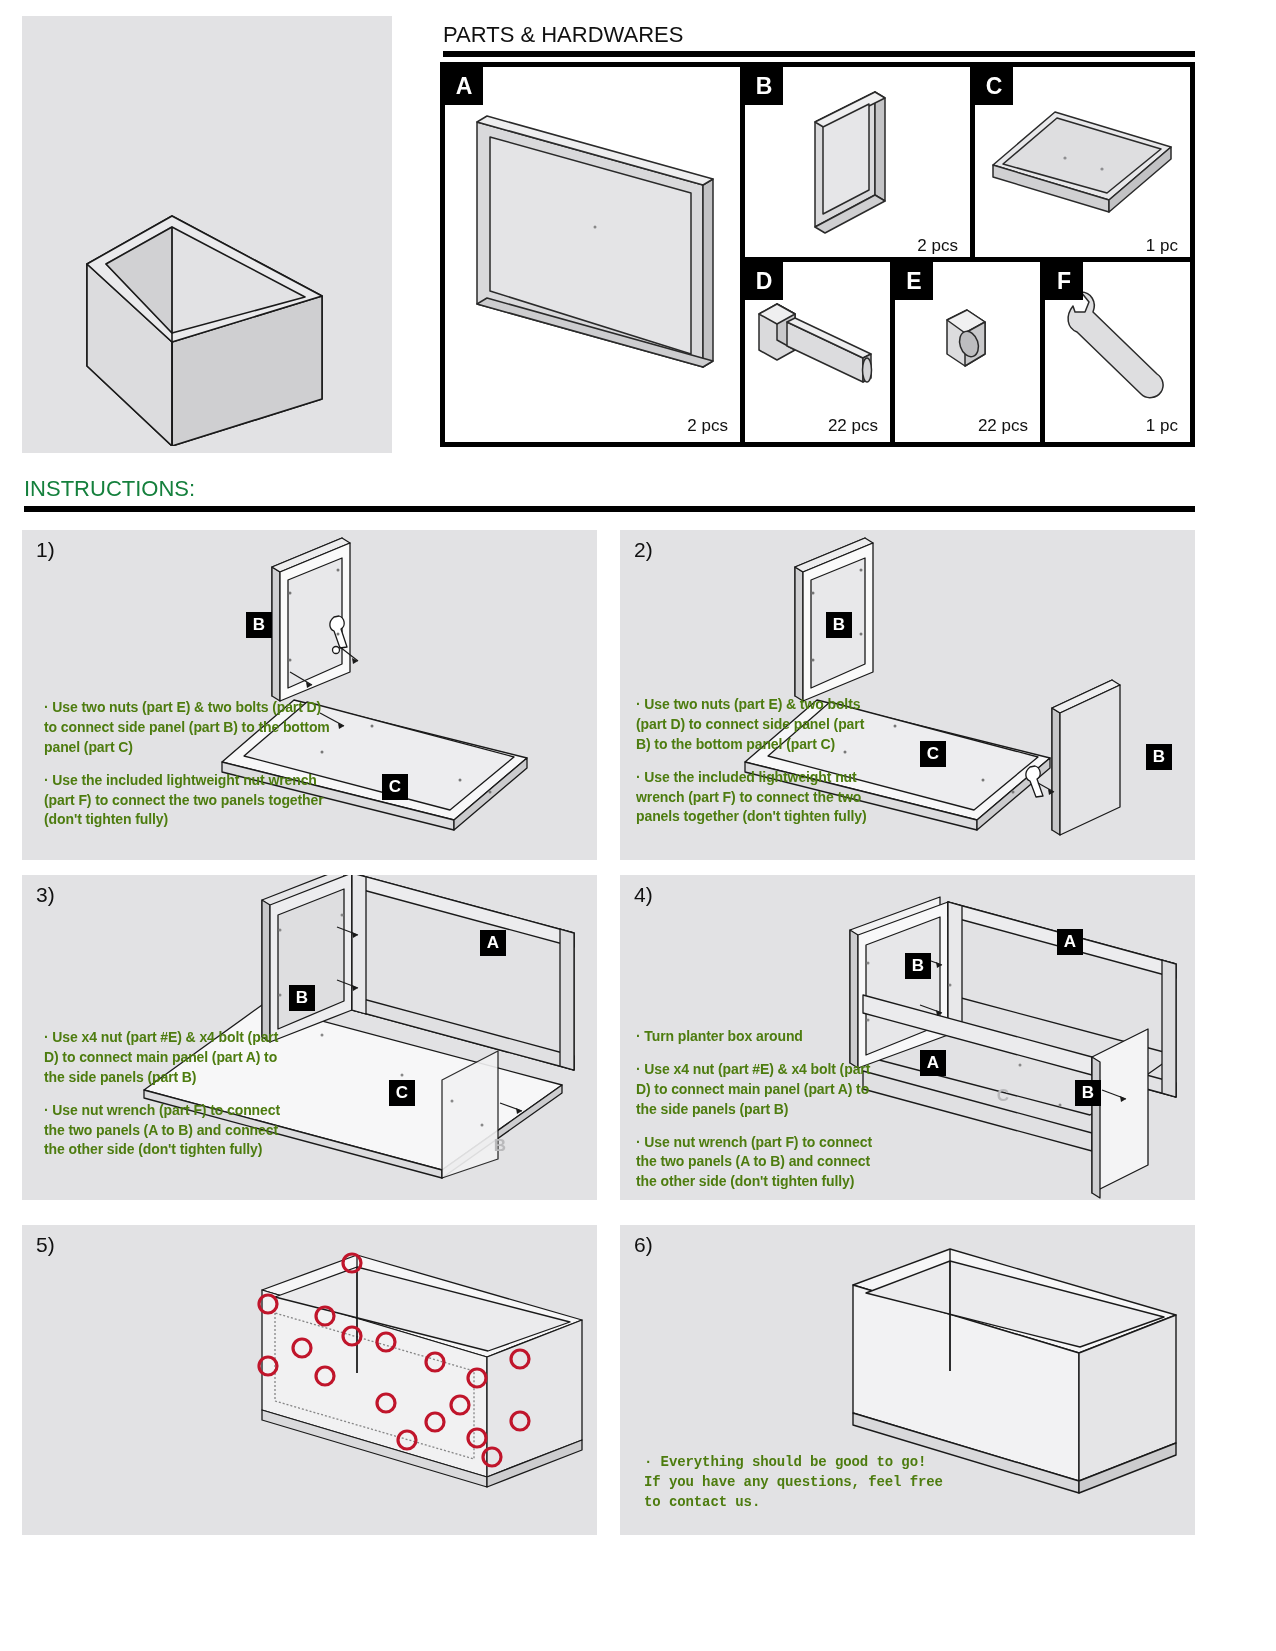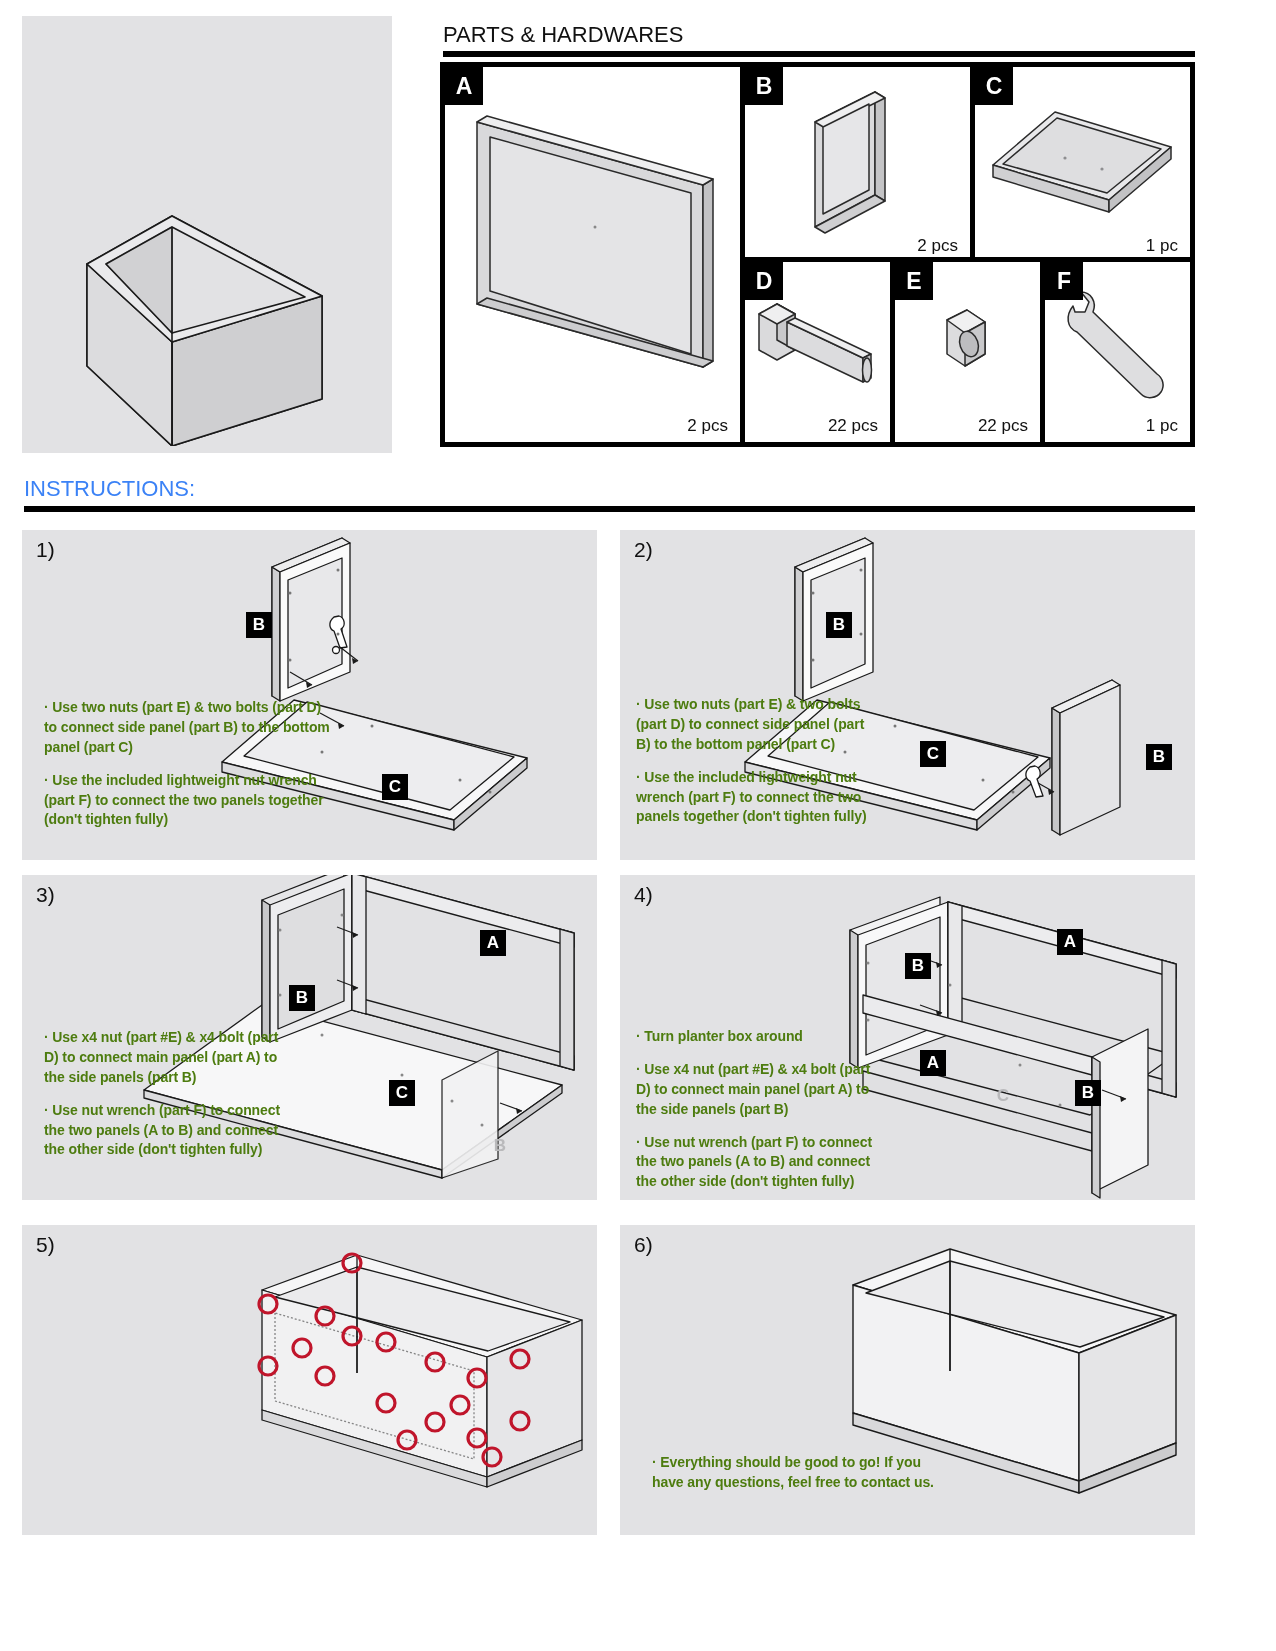--- a/index.html
+++ b/index.html
@@ -55,21 +55,21 @@
   }
   .qty {
     position: absolute; right: 12px; bottom: 6px;
     font-size: 17px; font-weight: 400; color: #111; z-index: 3;
   }
   .vline { position: absolute; background: #000; }
 
   
   .instr-header {
     position: absolute; left: 24px; top: 476px;
-    font-size: 22px; font-weight: 400; color: #3b82f6;
+    font-size: 22px; font-weight: 400; color: #15803d;
   }
   .instr-rule {
     position: absolute; left: 24px; top: 506px; width: 1171px; height: 6px; background: #000;
   }
 
   .step {
     position: absolute; background: #e2e2e4;
   }
   .step-num {
     position: absolute; left: 14px; top: 8px;
@@ -480,16 +480,16 @@
         <polygon points="233,60 233,188 459,256 459,128" fill="#f2f2f3"></polygon>
         <polygon points="459,128 556,90 556,218 459,256" fill="#e5e5e7"></polygon>
         <polygon points="233,188 459,256 459,268 233,200" fill="#d9d9db"></polygon>
         <polygon points="459,256 556,218 556,230 459,268" fill="#ccccce"></polygon>
         <polygon points="246,68 330,36 544,92 460,122" fill="#ebebed"></polygon>
         <line x1="330" y1="24" x2="330" y2="146"></line>
         <line x1="330" y1="146" x2="330" y2="36"></line>
       </g>
     </svg>
   </div>
-  <div class="step-text" style="left:32px; top:228px; width:300px;">
+  <div class="step-text" style="left:24px; top:228px; width:300px;font-family:Liberation Mono, monospace;">
     <p>· Everything should be good to go! If you have any questions, feel free to contact us.</p>
   </div>
 </div>
 
 </body></html>

